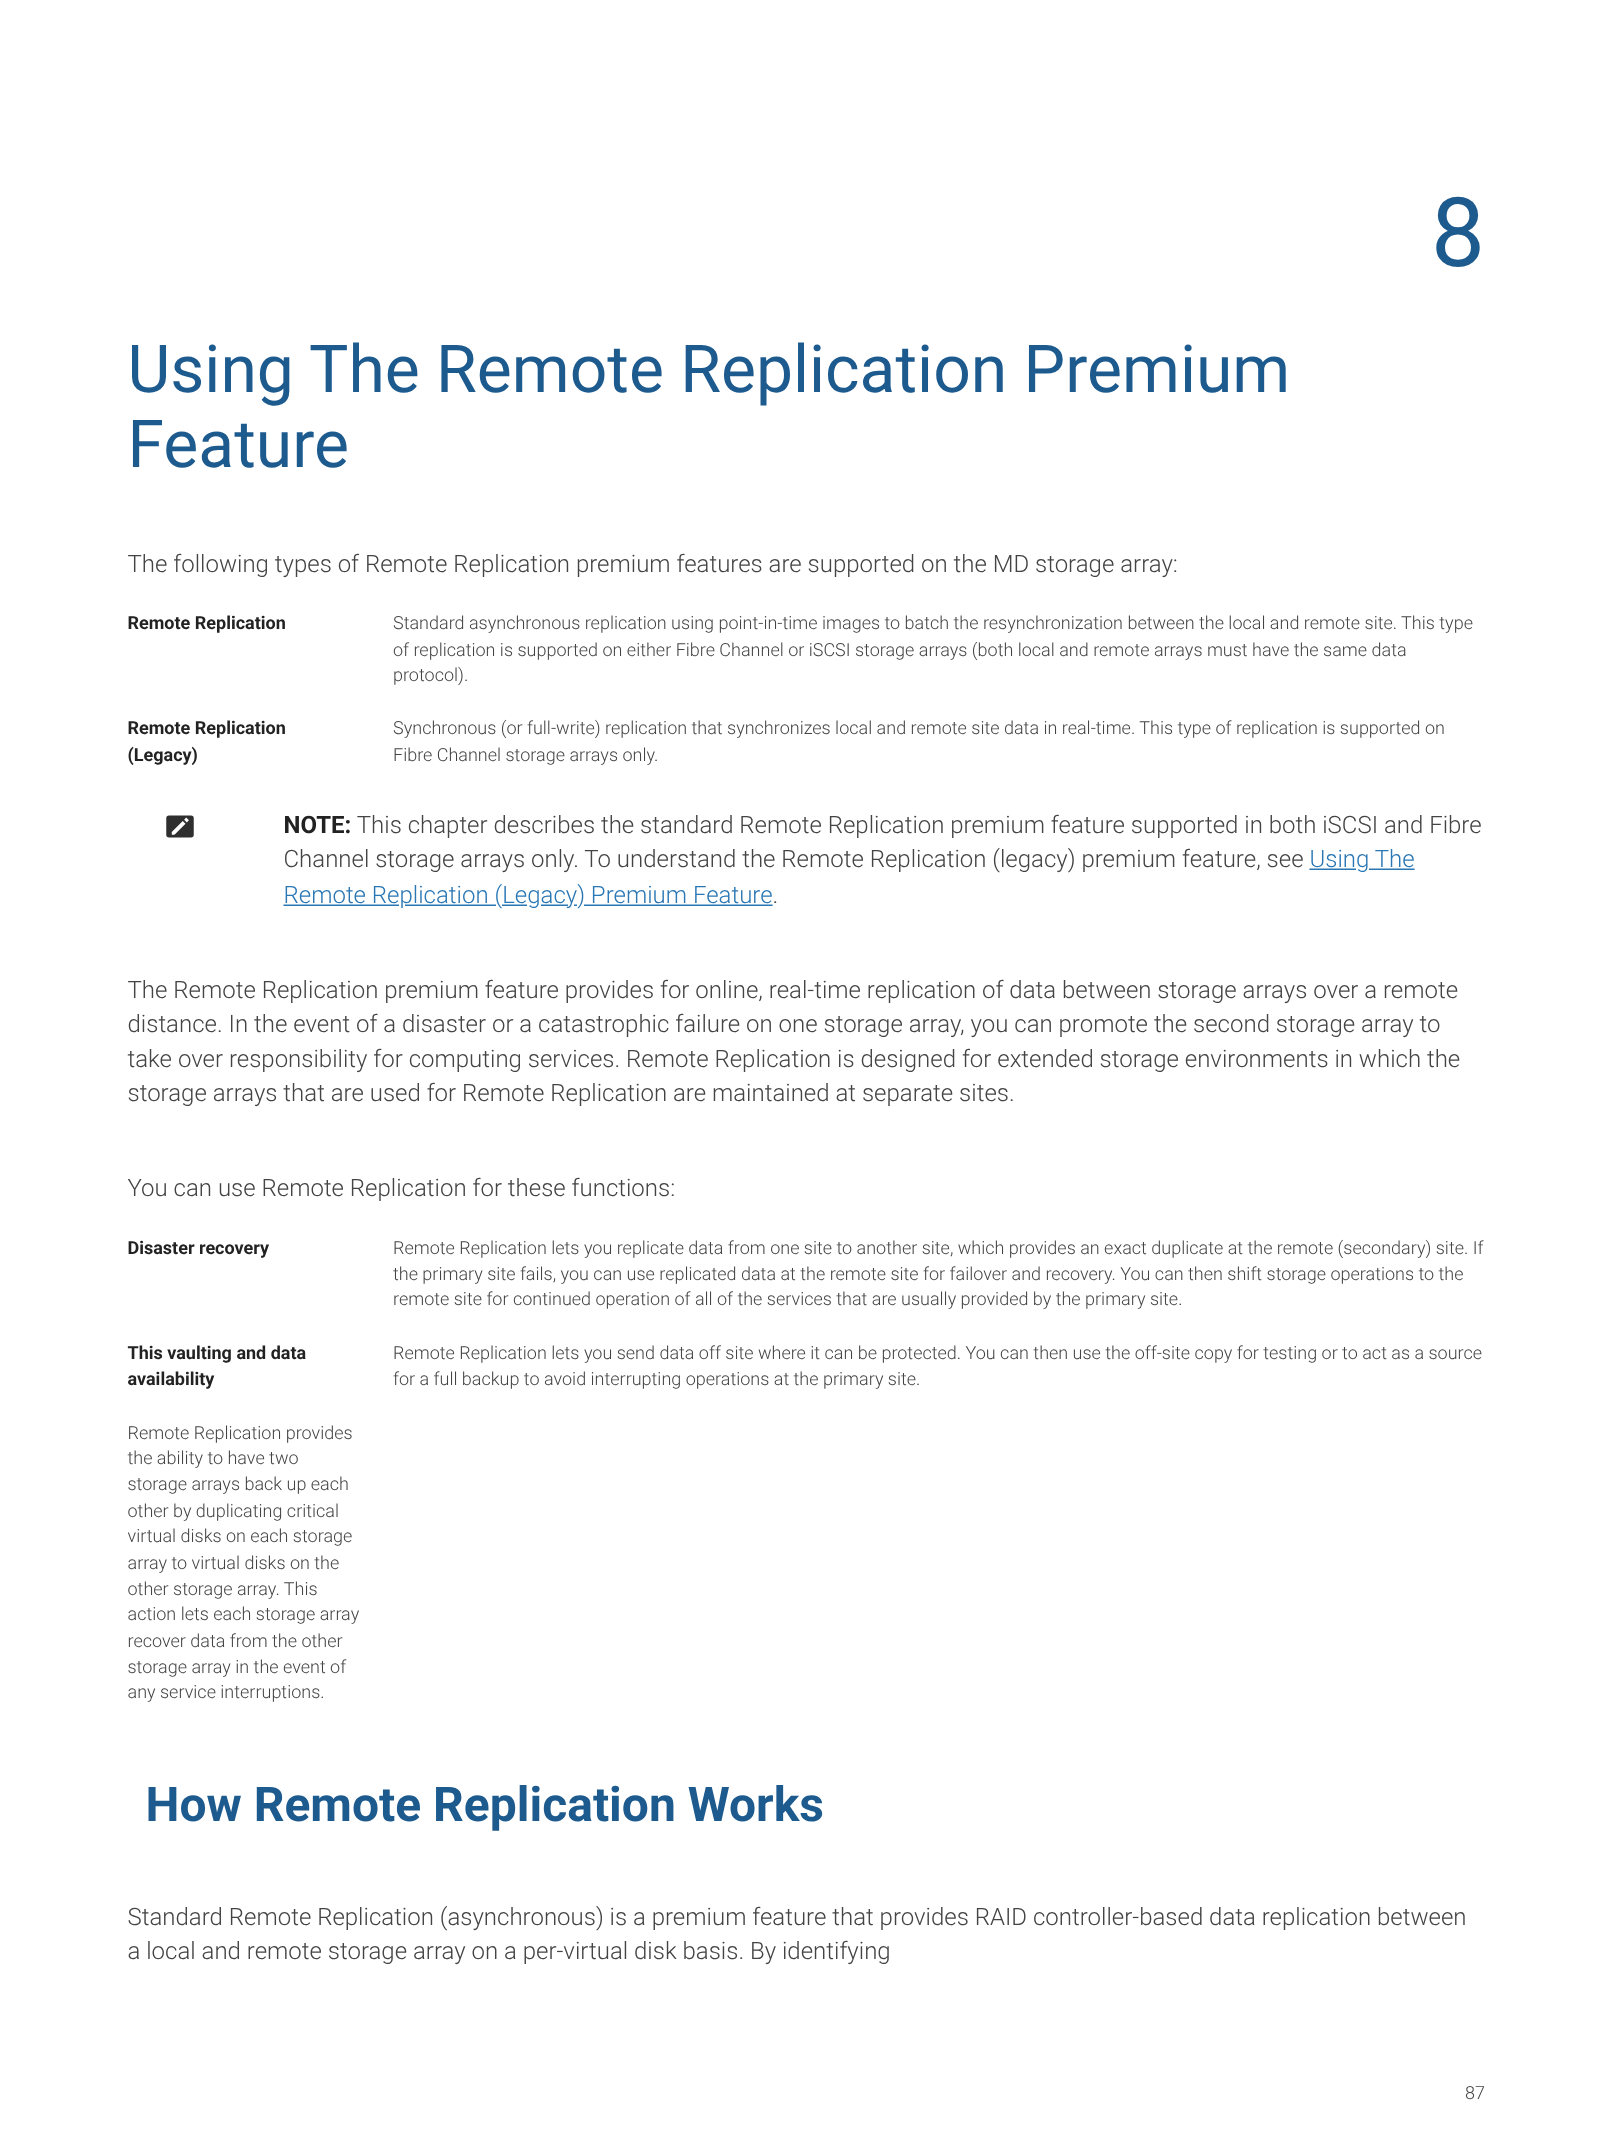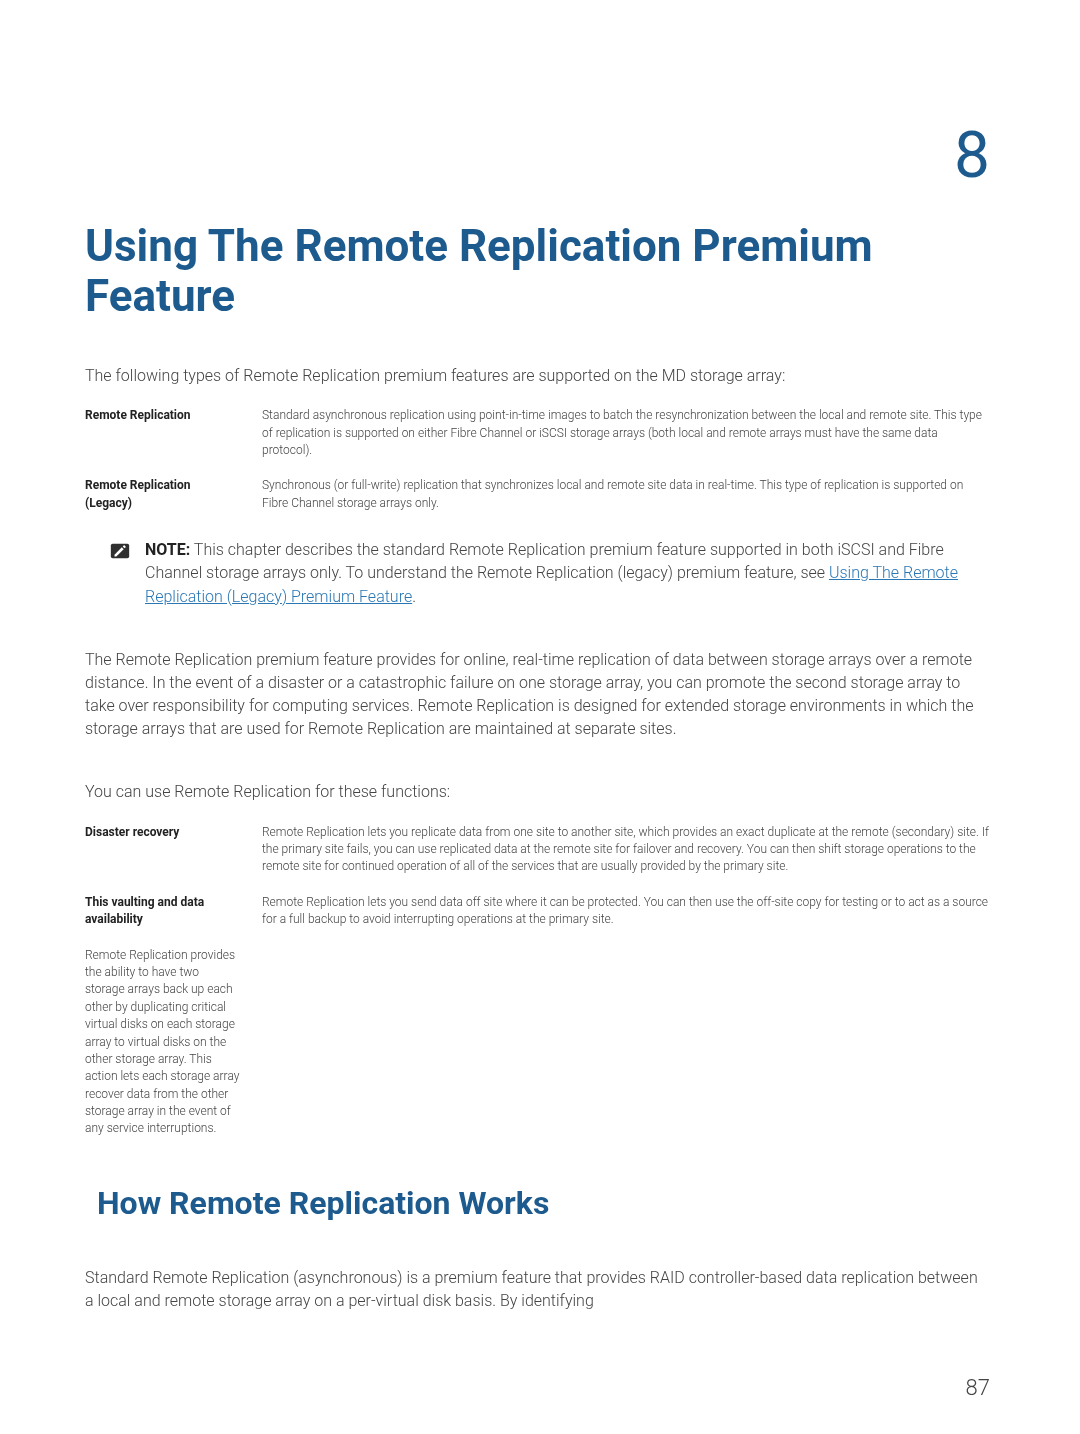--- a/index.html
+++ b/index.html
@@ -20,21 +20,21 @@
     }
     .chapter-number {
       text-align: right;
       font-size: 64px;
       font-weight: 400;
       color: #1d5a8e;
       margin-bottom: 18px;
     }
     h1 {
       font-size: 44px;
-      font-weight: 700;
+      font-weight: 400;
       color: #1d5a8e;
       margin-bottom: 42px;
       line-height: 1.15;
     }
     .intro-para {
       font-size: 16px;
       margin-bottom: 20px;
       color: #444;
     }
     .def-list {
@@ -64,20 +64,21 @@
       width: 22px;
       height: 22px;
       margin-top: 2px;
     }
     .pencil-icon svg {
       width: 22px;
       height: 22px;
     }
     .note-text {
       color: #444;
+      margin-left: 44px;
     }
     .note-label {
       font-weight: 700;
       color: #222;
     }
     .body-para {
       font-size: 16px;
       margin-bottom: 20px;
       color: #444;
       margin-top: 40px;
@@ -92,21 +93,21 @@
       font-weight: 700;
       color: #1d5a8e;
       margin-top: 42px;
       margin-bottom: 24px;
       margin-left: 12px;
     }
     .page-number {
       position: absolute;
       bottom: 30px;
       right: 90px;
-      font-size: 22px;
+      font-size: 12px;
       color: #444;
     }
   </style>
 </head>
 <body>
 
 <div class="chapter-number">8</div>
 
 <h1>Using The Remote Replication Premium Feature</h1>
 

